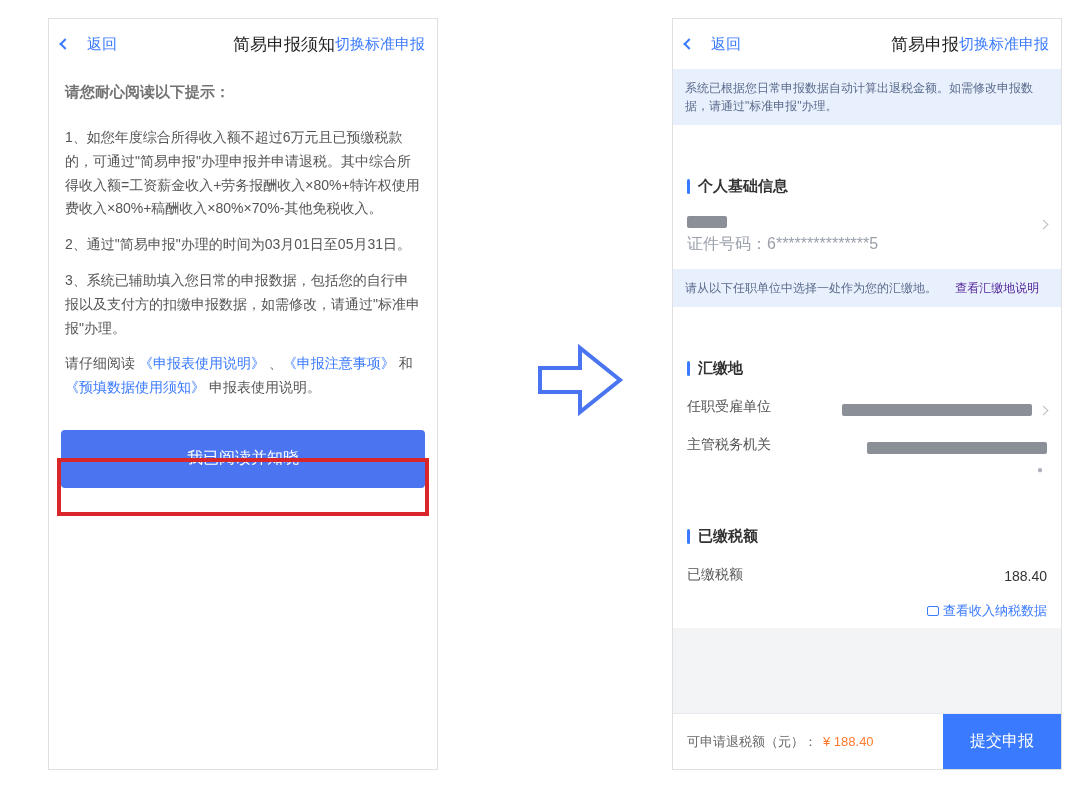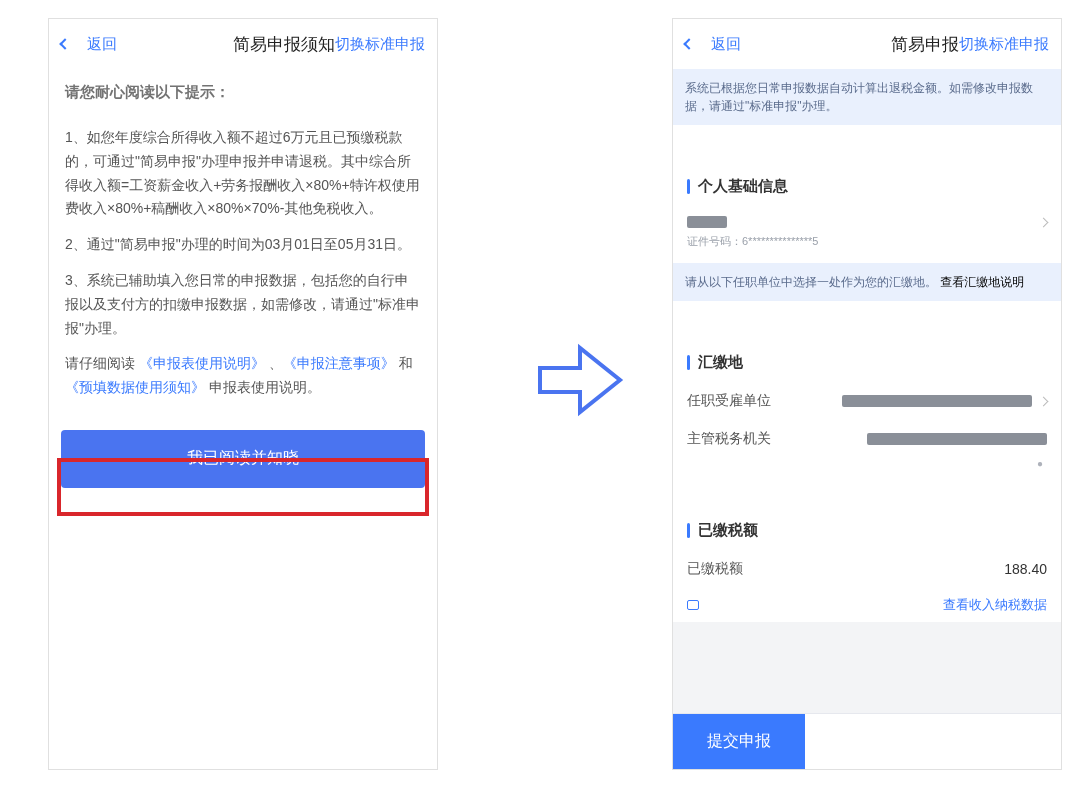--- a/index.html
+++ b/index.html
@@ -72,64 +72,64 @@
   .red-frame-pos { top: 439px; }
 
   
   .info-banner {
     background:#e9f0fd;
     color:#5a6b8c;
     font-size:12px;
     padding:10px 12px;
     line-height:1.5;
   }
-  .info-banner .bl { color:#000000; }
+  .info-banner .bl { color:#4c1d95;margin-left:15px; }
   .section-hd {
     display:flex; align-items:center;
     padding: 12px 14px 10px 14px;
     font-size:15px; font-weight:600; color:#333;margin-top:40px;
   }
   .section-hd::before{
     content:""; display:inline-block; width:3px; height:15px; background:#3a7afe; margin-right:8px; border-radius:2px;
   }
   .card { background:#fff; }
   .row {
-    display:flex; align-items:center; justify-content:space-between;
+    display:flex; align-items:flex-end; justify-content:space-between;
     padding: 10px 14px; font-size:14px; color:#333;
   }
   .row .label { color:#555; }
   .row .val { color:#333; }
-  .muted { color:#9aa0aa; font-size:11px;}
+  .muted { color:#9aa0aa; font-size:16px;}
   .id-row { padding: 4px 14px 14px 14px; }
   .redact {
     background:#8a8f98; border-radius:2px;
     height:12px; display:inline-block;
   }
   .redact.sm{ width:40px; }
   .redact.lg{ width:190px; height:12px;}
   .redact.xl{ width:180px; height:12px;}
   .dot-ind { text-align:right; padding-right:18px; color:#aeb2bb; font-size:10px;}
   .link-row {
     text-align:right; padding:8px 14px; font-size:13px; color:#3a7afe;
-    display:flex; justify-content:space-between; align-items:center; gap:4px;
+    display:flex; justify-content:flex-end; align-items:center; gap:4px;
   }
   .link-row .ic{
     width:12px;height:10px;border:1.5px solid #3a7afe;border-radius:2px;display:inline-block;position:relative;
   }
   .filler { flex:1; background:#f3f4f6; }
   .right-stack{ display:flex; flex-direction:column; height:calc(100% - 50px);}
   .footer {
     height:56px; border-top:1px solid #e6e8ee;
     display:flex; align-items:center; justify-content:space-between;
     background:#fff;
   }
   .footer-left{ padding-left:14px; font-size:13px; color:#666; display:flex; align-items:baseline; gap:6px;}
   .footer-left .amt{ color:#ff7a2e; }
   .footer-btn{
-    background:#3a7afe; color:#fff; height:100%; width:132px;
+    background:#3a7afe; color:#fff; height:100%; width:118px;
     display:flex; align-items:center; justify-content:center; font-size:16px;
   }
 
   
   .arrow-wrap{
     position:absolute; left:520px; top:320px; width:120px; height:120px;
     display:flex; align-items:center; justify-content:center;
   }
   .arrow-svg{ width:100px; height:100px; }
 </style>
@@ -221,16 +221,20 @@
       </div>
     </div>
     <div class="link-row">
       <span class="ic"></span>
       <span>查看收入纳税数据</span>
     </div>
 
     <div class="filler"></div>
 
     <div class="footer">
+      <div class="footer-left">
+        <span>可申请退税额（元）：</span>
+        <span class="amt">¥ 188.40</span>
+      </div>
       <div class="footer-btn">提交申报</div>
     </div>
   </div>
 </div>
 
 </body></html>

